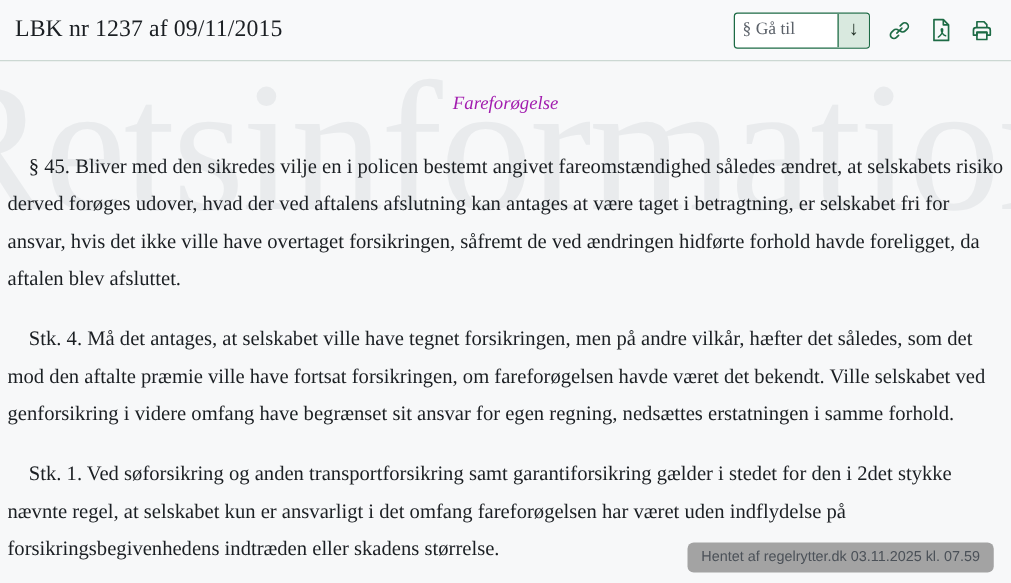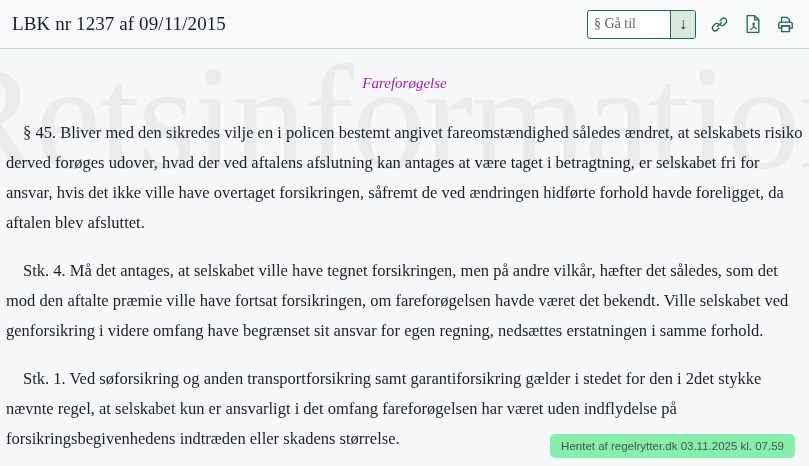--- a/index.html
+++ b/index.html
@@ -137,21 +137,21 @@
   }
   .para.first { margin-top: 26px; }
   .lead {
   }
 
   
   .stamp {
     position: absolute;
     right: 14px;
     bottom: 8px;
-    background: #86efac;
+    background: #a3a3a3;
     border-radius: 5px;
     padding: 6px 11px;
     font-family: "Liberation Sans", sans-serif;
     font-size: 11.5px;
     color: #4b5158;
     white-space: nowrap;
     z-index: 4;
   }
 </style>
 </head>

